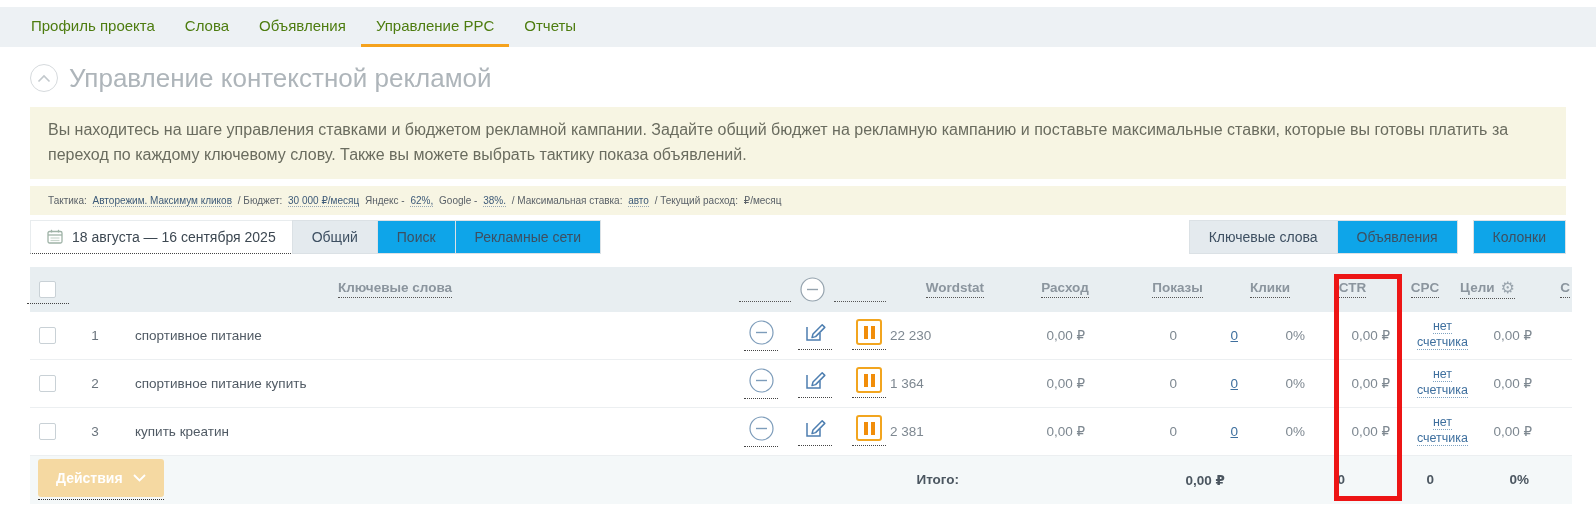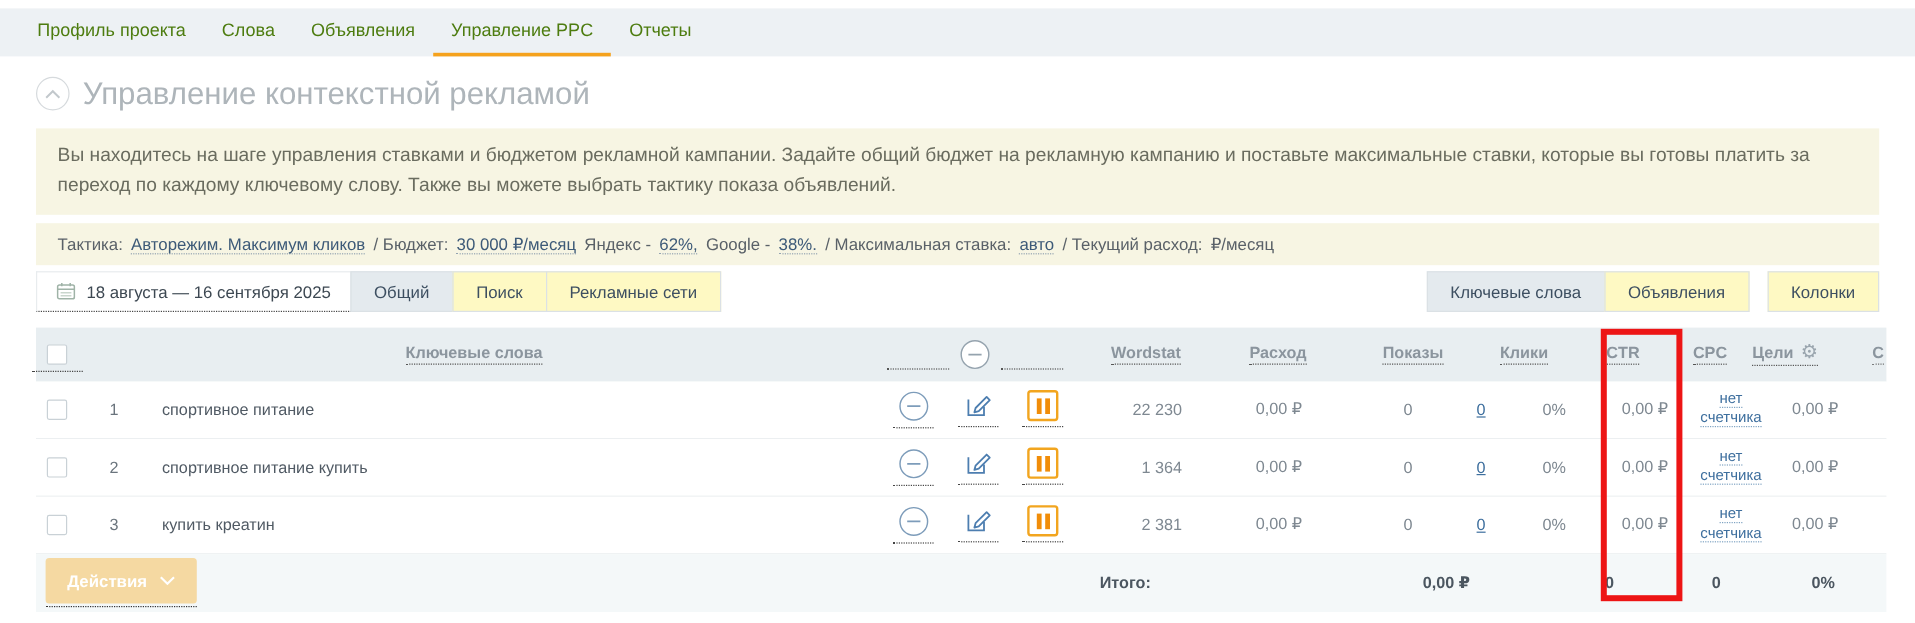--- a/index.html
+++ b/index.html
@@ -16,32 +16,32 @@
   
   .title-row { display:flex; align-items:center; gap:11px; margin:14px 0 0 30px; height:34px; }
   .collapse-circle { width:28px; height:28px; border:1px solid #d6dadd; border-radius:50%;
     display:flex; align-items:center; justify-content:center; cursor:pointer; flex:0 0 auto; }
   .page-title { font-size:26px; font-weight:400; color:#aeb5ba; }
 
   
   .info-box { margin:12px 30px 0 30px; background:#f7f5e3; padding:11px 18px;
     font-size:16px; line-height:1.55; color:#6a6c5f; }
   .tactics-bar { margin:7px 30px 0 30px; background:#f7f5e3; padding:9px 18px;
-    font-size:14px; color:#5a6168; white-space:nowrap; }
+    font-size:10px; color:#5a6168; white-space:nowrap; }
   .tactics-bar .lbl { color:#5a6168; }
   .tlink { color:#3d5a78; border-bottom:1px dotted #93a3b1; cursor:pointer; }
   .tactics-bar span { margin-right:3px; }
 
   
   .toolbar { margin:5px 30px 0 30px; display:flex; align-items:center; }
   .date-btn { height:34px; background:#fff; border:1px solid #e8ecee; border-bottom:1px dotted #444;
     display:flex; align-items:center; gap:9px; padding:0 16px; font-size:14px; color:#3d4852; cursor:pointer; }
   .seg { display:flex; }
   .seg-btn { height:34px; display:flex; align-items:center; padding:0 19px; font-size:14px;
-    color:#3d4f61; background:#fef9c3; border:1px solid #dbe1e5; margin-left:-1px; cursor:pointer; }
+    color:#3d4f61; background:#0ea5e9; border:1px solid #dbe1e5; margin-left:-1px; cursor:pointer; }
   .seg-btn.active { background:#e4eaee; }
   .toolbar-right { margin-left:auto; display:flex; }
   .columns-btn { margin-left:16px; }
 
   
   .table { margin:13px 30px 0 30px; width:1542px; }
   .thead { display:grid; grid-template-columns:35px 660px 175px 110px 110px 115px 70px 95px 50px 75px 47px;
     height:45px; background:#e8eef1; align-items:center; font-size:13.5px; font-weight:700; color:#8b959e; }
   .hcell { text-align:center; }
   .hlabel { display:inline-block; border-bottom:1px dotted #555; padding-bottom:2px; cursor:pointer; }
@@ -59,21 +59,21 @@
   .c-check { display:flex; justify-content:center; }
   .checkbox { width:17px; height:17px; background:#fff; border:1px solid #c9d1d6; border-radius:2px; cursor:pointer; }
   .c-num { text-align:center; color:#6a747d; }
   .c-kw { padding-left:10px; color:#505a64; }
   .c-icons { display:flex; justify-content:flex-end; gap:20px; padding-right:4px; }
   .icon-wrap { display:flex; flex-direction:column; align-items:center; cursor:pointer; }
   .icon-wrap .dots { width:34px; border-bottom:1px dotted #444; margin-top:4px; }
   .pause-icon { width:26px; height:26px; border:2px solid #f2a51f; border-radius:3px; background:#fff;
     display:flex; align-items:center; justify-content:center; gap:3px; }
   .pause-icon i { display:block; width:4px; height:13px; background:#f18d09; }
-  .c-ws { text-align:right; padding-right:5px; }
+  .c-ws { text-align:left; padding-right:5px; }
   .c-spend { text-align:right; padding-right:15px; }
   .c-imp { text-align:right; padding-right:18px; }
   .c-clicks { text-align:right; padding-right:22px; }
   .clicks-link { color:#3e6f9e; text-decoration:underline; cursor:pointer; }
   .c-ctr { text-align:right; padding-right:15px; }
   .c-cpc { text-align:right; padding-right:10px; }
   .c-goals { text-align:center; font-size:12.5px; line-height:1.25; }
   .goals-link { color:#3e6f9e; cursor:pointer; }
   .goals-link .u { border-bottom:1px dotted #7fa3c2; }
   .c-last { text-align:right; padding-right:40px; }

